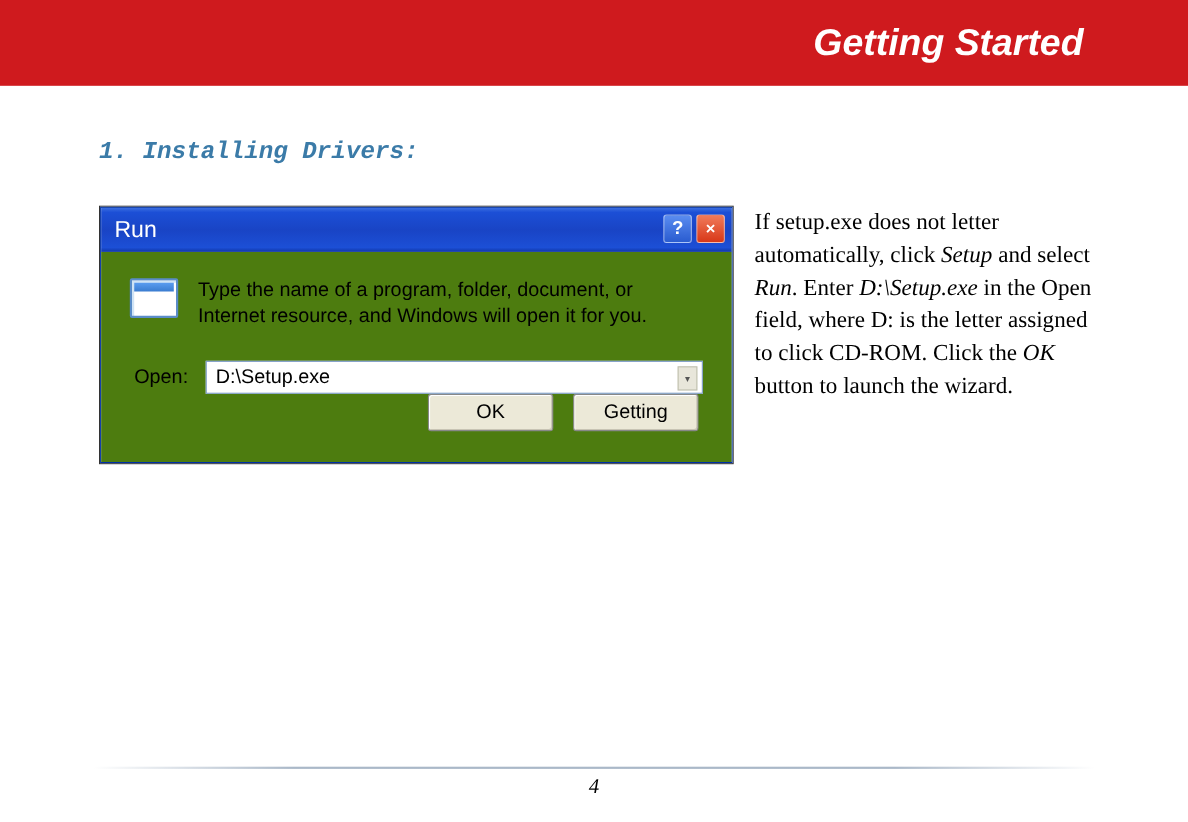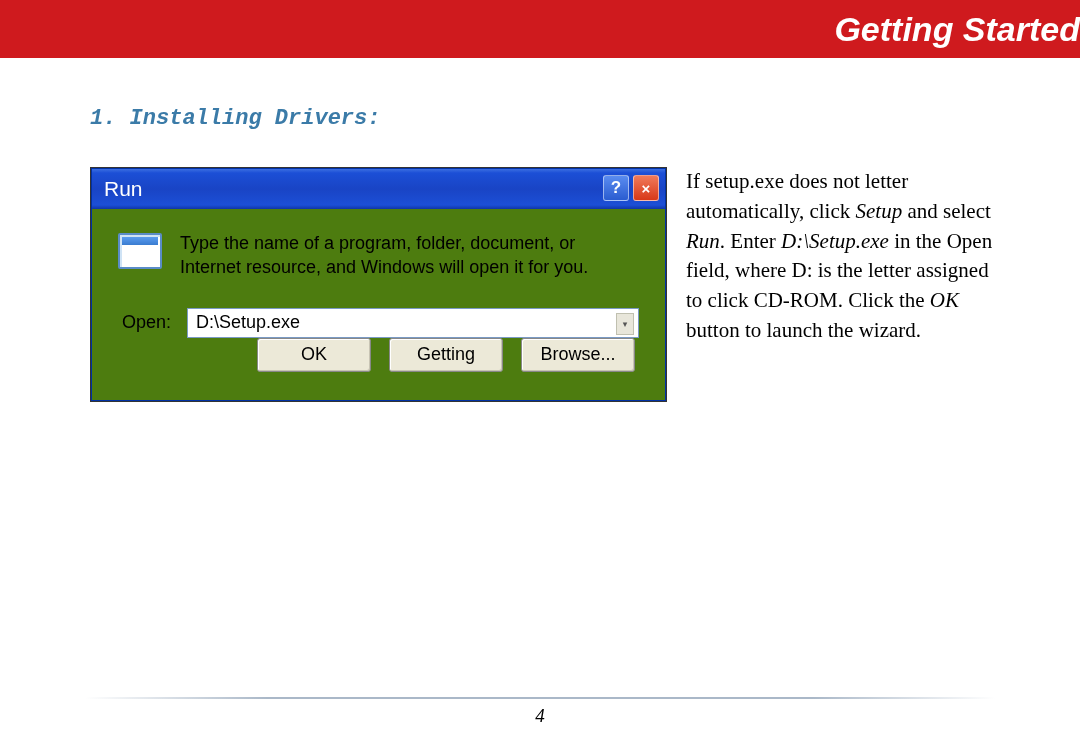--- a/index.html
+++ b/index.html
@@ -9,25 +9,26 @@
     }
     body {
       width: 1080px;
       height: 747px;
       background: #ffffff;
       position: relative;
       font-family: Georgia, serif;
     }
     .header-band {
       width: 100%;
-      height: 58px;
+      height: 78px;
       background: #cf1a1e;
       display: flex;
       align-items: center;
       justify-content: flex-end;
+      padding-right: 95px;
     }
     .header-title {
       color: #ffffff;
       font-size: 34px;
       font-weight: bold;
       font-style: italic;
       font-family: "Century Gothic", "Futura", Arial, sans-serif;
     }
     .content {
       padding: 48px 85px 0 90px;
@@ -272,23 +273,20 @@
               </div>
             </div>
           </div>
           <div class="button-row">
             <div class="win-button">
               <span>OK</span>
             </div>
             <div class="win-button">
               <span>Getting</span>
             </div>
-            <div class="win-button">
-              <span>Browse...</span>
-            </div>
           </div>
         </div>
       </div>
     </div>
 
     <div class="side-text">
       <span>If setup.exe does not letter automatically, click </span><span class="italic">Setup</span><span> and select </span><span class="italic">Run</span><span>.  Enter </span><span class="italic">D:\Setup.exe</span><span> in the Open field, where D: is the letter assigned to click CD-ROM. Click the </span><span class="italic">OK</span><span> button to launch the wizard.</span>
     </div>
 
   </div>

